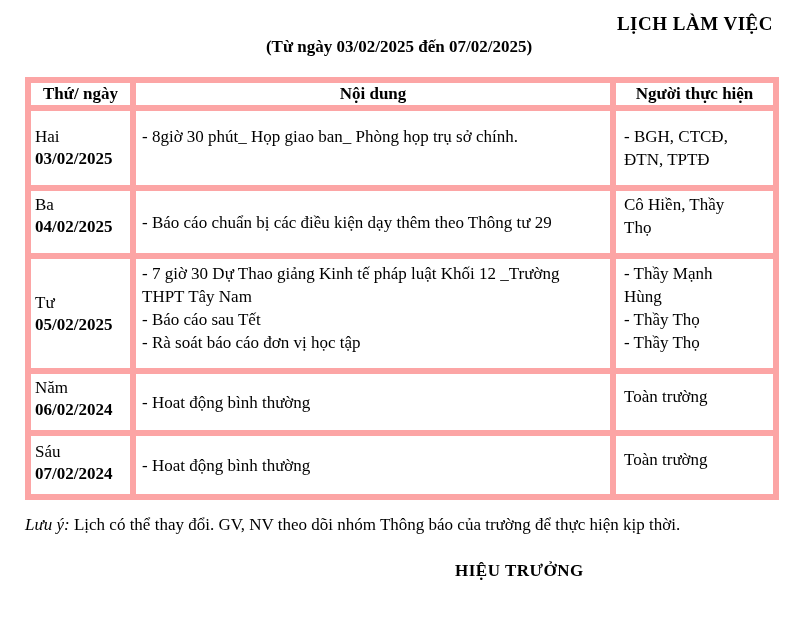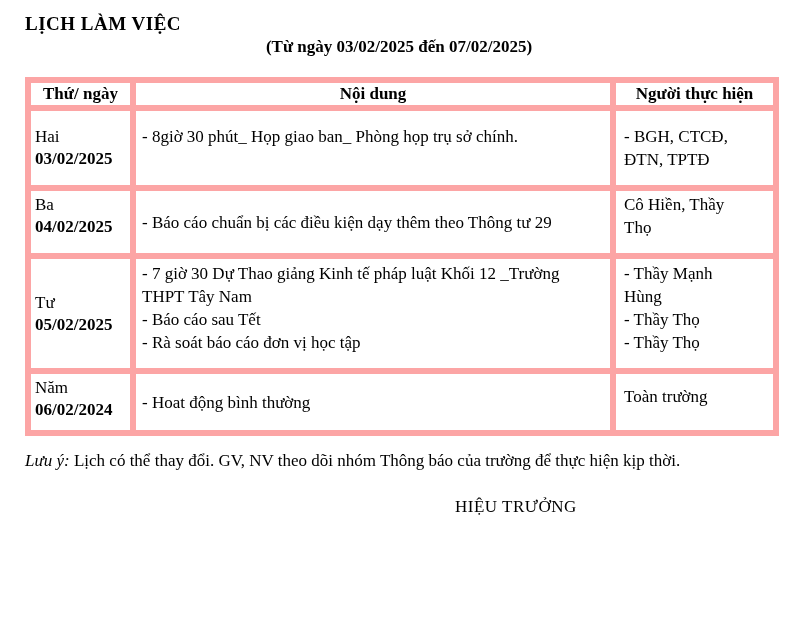--- a/index.html
+++ b/index.html
@@ -5,21 +5,21 @@
   * { margin:0; padding:0; box-sizing:border-box; }
   html,body { background:#ffffff; }
   body {
     width:811px; height:623px;
     color:#000;
     font-family:"Liberation Serif","DejaVu Serif",serif;
     overflow:hidden;
   }
   .page { padding:12px 38px 0 25px; }
   .doc-title {
-    width:748px; text-align:left;
+    width:748px; text-align:right;
     font-size:19px; font-weight:bold; line-height:24px;
     letter-spacing:0.5px;
   }
   .doc-subtitle {
     width:748px; text-align:center;
     font-size:17px; font-weight:bold; line-height:21px;
   }
   table.schedule {
     border-collapse:collapse; table-layout:fixed;
     width:748px; margin-top:20px;
@@ -56,21 +56,21 @@
   tr.r4 td.day-cell { vertical-align:top; padding-top:5px; }
   tr.r4 td.content-cell, tr.r4 td.people-cell { vertical-align:middle; }
 
   .note {
     margin-top:13px; width:710px;
     font-size:17px; line-height:23px;
   }
   .note-label { font-style:italic; }
   .signature {
     margin-top:25px; margin-left:430px;
-    font-size:17px; font-weight:normal; letter-spacing:0.5px;
+    font-size:17px; font-weight:bold; letter-spacing:0.5px;
   }
 </style>
 </head>
 <body>
 
 <div class="page">
 
   <div class="doc-title">LỊCH LÀM VIỆC</div>
   <div class="doc-subtitle">(Từ ngày 03/02/2025 đến 07/02/2025)</div>
 
@@ -117,20 +117,28 @@
 - Thầy Thọ</td>
       </tr>
       <tr class="r3">
         <td class="day-cell">
           <div class="day-name">Năm</div>
           <div class="date-value">06/02/2024</div>
         </td>
         <td class="content-cell">- Hoat động bình thường</td>
         <td class="people-cell">Toàn trường</td>
       </tr>
+      <tr class="r4">
+        <td class="day-cell">
+          <div class="day-name">Sáu</div>
+          <div class="date-value">07/02/2024</div>
+        </td>
+        <td class="content-cell">- Hoat động bình thường</td>
+        <td class="people-cell">Toàn trường</td>
+      </tr>
     </tbody>
   </table>
 
   <div class="note"><span class="note-label">Lưu ý:</span><span> Lịch có thể thay đổi. GV, NV theo dõi nhóm Thông báo của trường để thực hiện kịp thời.</span></div>
 
   <div class="signature">HIỆU TRƯỞNG</div>
 
 </div>
 
 </body></html>

